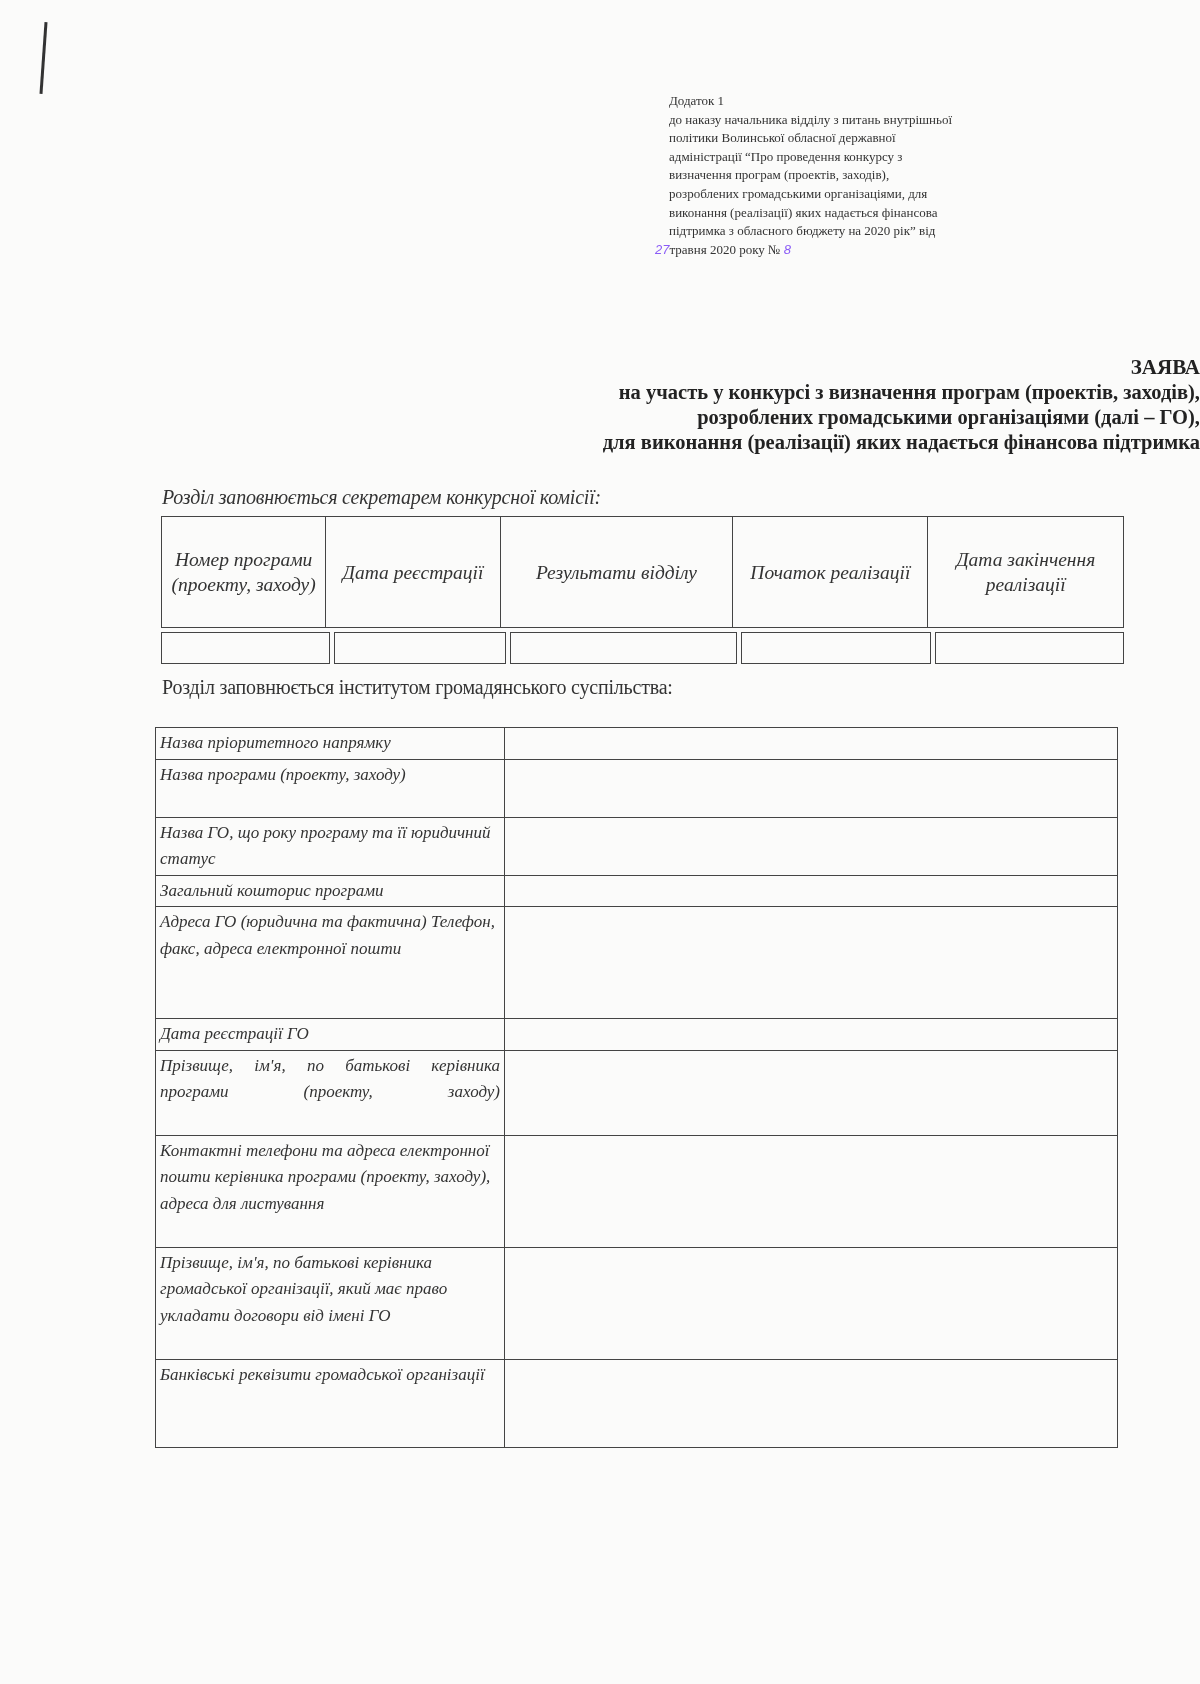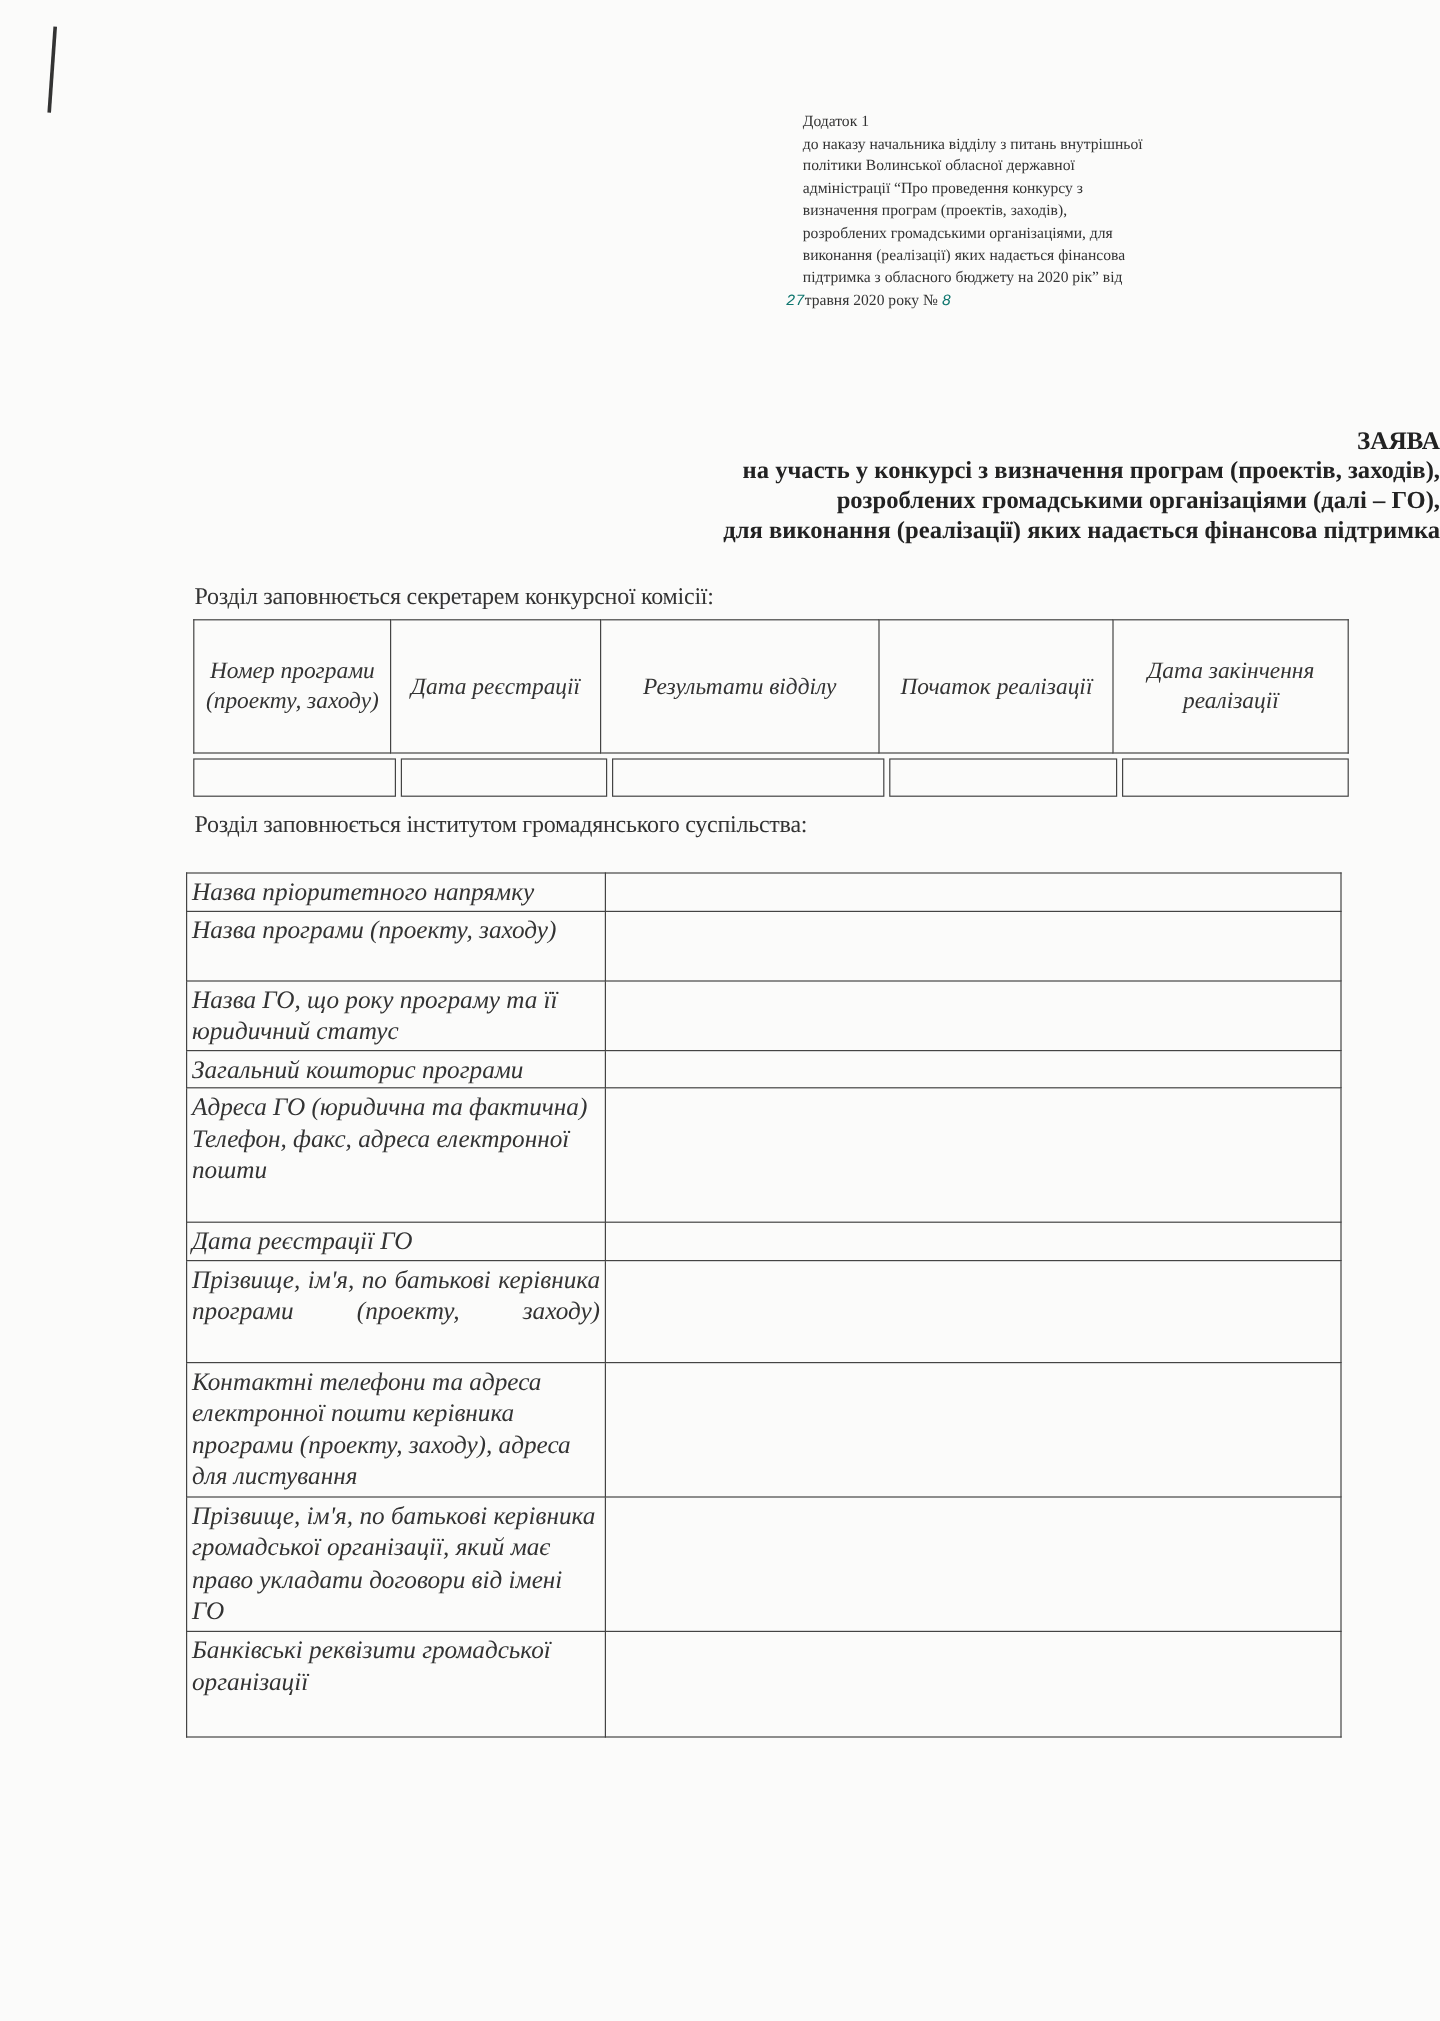--- a/index.html
+++ b/index.html
@@ -1,31 +1,31 @@
 <!DOCTYPE html>
 <html><head>
 <meta charset="utf-8">
 <style>
   html, body { margin:0; padding:0; }
   body { width:1200px; height:1684px; background:#fbfbfa; position:relative; font-family:"Liberation Serif", serif; color:#2a2a2a; overflow:hidden; }
   .margin-mark { position:absolute; left:42px; top:22px; width:3px; height:72px; background:#333; transform:rotate(4deg); }
   .appendix { position:absolute; left:669px; top:92px; width:440px; font-size:13px; line-height:18.6px; color:#333; }
-  .appendix .hand { font-style:italic; color:#0f766e; font-family:Liberation Mono, monospace; }
+  .appendix .hand { font-style:italic; color:#8b5cf6; font-family:Liberation Sans, sans-serif; }
   .title-block { position:absolute; left:0; top:355px; width:1200px; text-align:right; font-weight:bold; font-size:20.5px; line-height:25px; color:#222; }
   .title-block .main { font-size:21px; }
   .section-label { position:absolute; left:162px; font-size:20px; color:#333; letter-spacing:-0.2px; }
-  .sec1-label { top:486px; }
+  .sec1-label { top:486px;font-style:italic; }
   .sec2-label { top:676px; }
   table { border-collapse:collapse; position:absolute;font-style:italic; }
   .t1 { left:161px; top:516px; width:963px; }
   .t1 th { border:1.5px solid #444; font-weight:normal; font-size:19.5px; line-height:25px; height:110px; text-align:center; color:#333; padding:0 4px; }
   .t1-empty { position:absolute; left:161px; top:632px; width:963px; display:flex; gap:4px; }
   .t1-empty div { height:30px; border:1.5px solid #444; }
   .t2 { left:155px; top:727px; width:963px; }
-  .t2 td { border:1.5px solid #444; font-size:21px; line-height:26.5px; vertical-align:top; padding:2px 4px 2px 4px; color:#333; }
+  .t2 td { border:1.5px solid #444; font-size:17px; line-height:26.5px; vertical-align:top; padding:2px 4px 2px 4px; color:#333; }
   .t2 td.label { width:340px; }
   .t2 td.value { width:auto; }
   .justify { text-align:justify; text-align-last:justify; }
 </style>
 </head>
 <body>
 
 <div class="margin-mark"></div>
 
 <div class="appendix">

